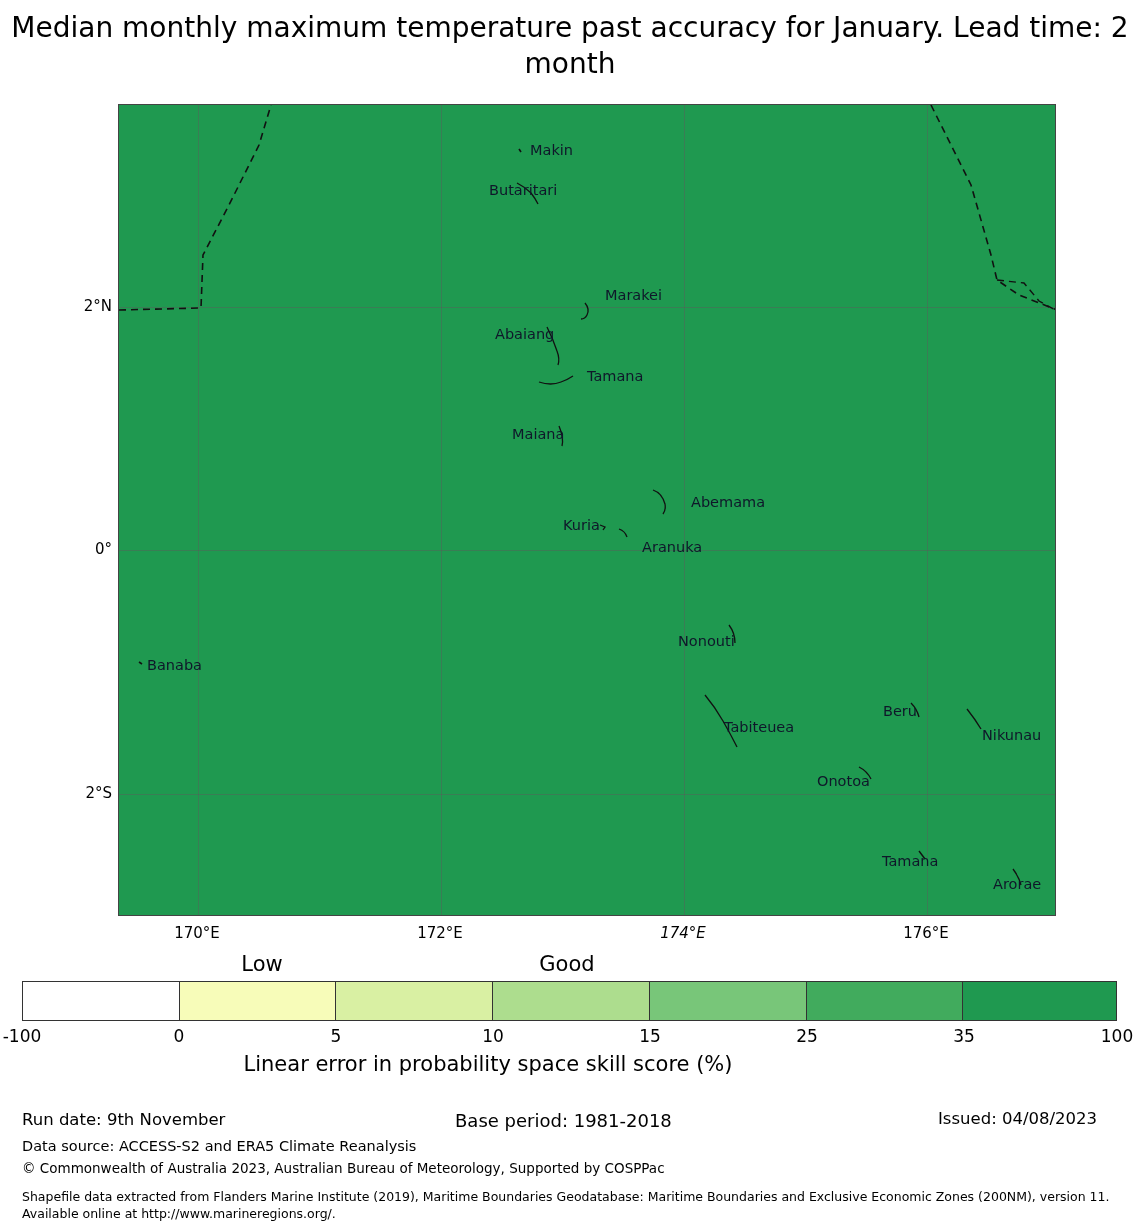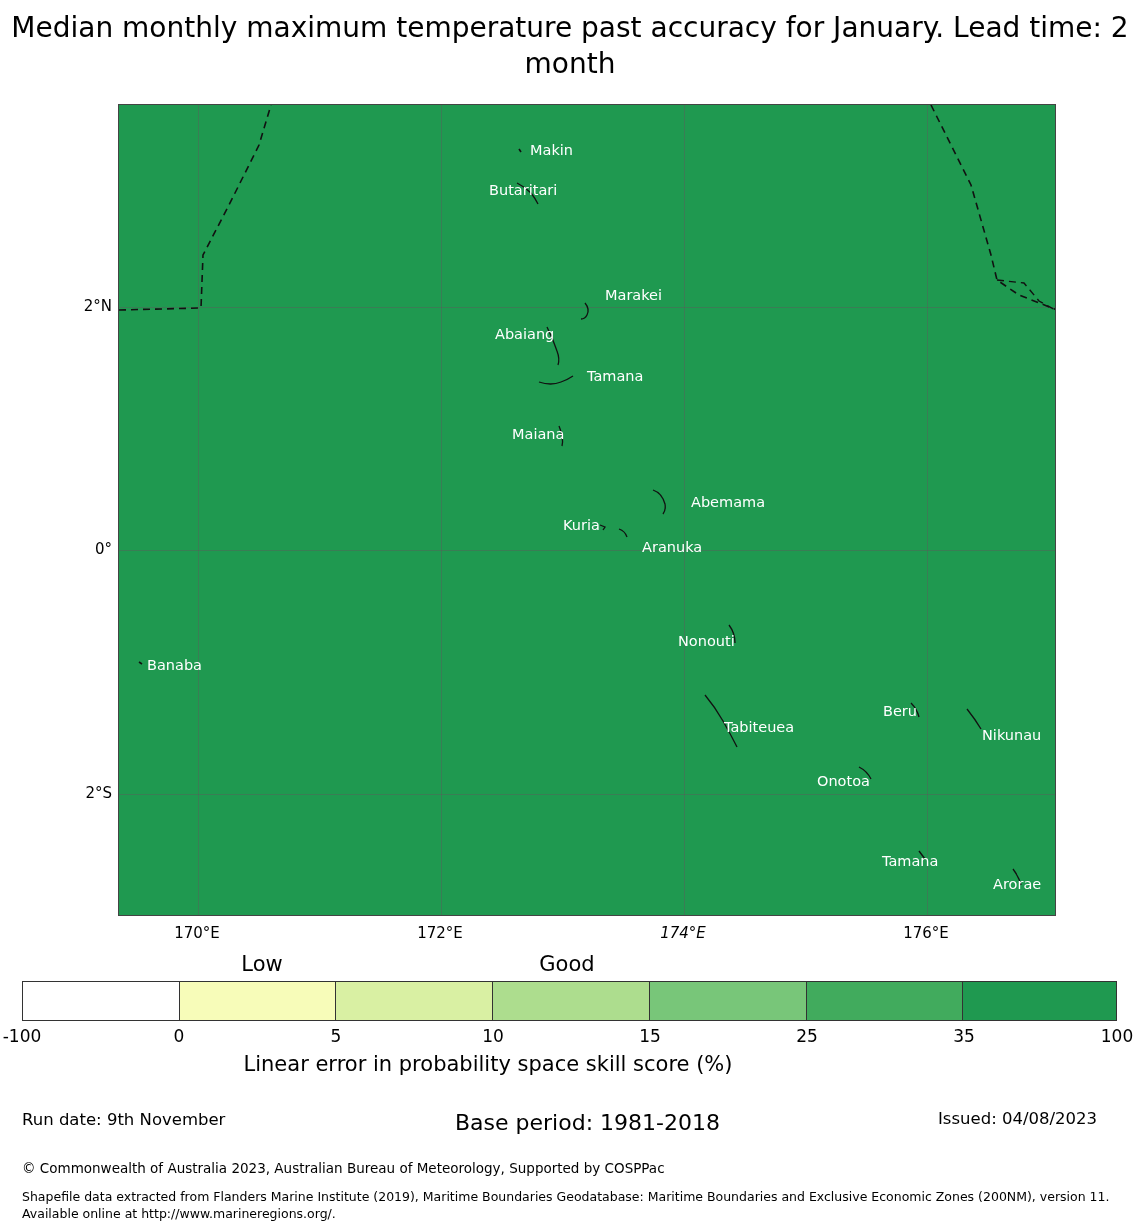--- a/index.html
+++ b/index.html
@@ -45,21 +45,21 @@
   .gridline-v, .gridline-h {
     position: absolute;
     background: rgba(90,90,90,0.45);
   }
   .gridline-v { width: 1px; top: 0; bottom: 0; }
   .gridline-h { height: 1px; left: 0; right: 0; }
 
   .island-label {
     position: absolute;
     font-size: 14.5px;
-    color: #ffffff;
+    color: #0f172a;
     white-space: nowrap;
     line-height: 1;
   }
 
   svg.overlay {
     position: absolute;
     left: 0; top: 0;
     width: 938px; height: 812px;
     pointer-events: none;
   }
@@ -116,21 +116,21 @@
     left: 0;
     width: 976px;
     text-align: center;
     font-size: 21px;
     color: #000;
   }
 
   
   .footer-text { position: absolute; color: #000; white-space: nowrap; }
   #run-date   { left: 22px;  top: 1110px; font-size: 16.5px; }
-  #base-period{ left: 455px; top: 1110px; font-size: 22px; }
+  #base-period{ left: 455px; top: 1110px; font-size: 18px; }
   #issued     { left: 938px; top: 1109px; font-size: 16.5px; }
   #data-source{ left: 22px;  top: 1138px; font-size: 14.5px; }
   #copyright  { left: 22px;  top: 1160px; font-size: 13.5px; }
   #shapefile-note {
     position: absolute;
     left: 22px; top: 1188px;
     width: 1110px;
     font-size: 12.5px;
     line-height: 17px;
     color: #000;
@@ -228,16 +228,17 @@
   <div class="cb-tick" style="left:650px;">15</div>
   <div class="cb-tick" style="left:807px;">25</div>
   <div class="cb-tick" style="left:964px;">35</div>
   <div class="cb-tick" style="left:1117px;">100</div>
 
   <div id="cb-axis-label">Linear error in probability space skill score (%)</div>
 
   <div class="footer-text" id="run-date">Run date: 9th November</div>
   <div class="footer-text" id="base-period">Base period: 1981-2018</div>
   <div class="footer-text" id="issued">Issued: 04/08/2023</div>
+  <div class="footer-text" id="data-source">Data source: ACCESS-S2 and ERA5 Climate Reanalysis</div>
   <div class="footer-text" id="copyright">© Commonwealth of Australia 2023, Australian Bureau of Meteorology, Supported by COSPPac</div>
   <div id="shapefile-note">Shapefile data extracted from Flanders Marine Institute (2019), Maritime Boundaries Geodatabase: Maritime Boundaries and Exclusive Economic Zones (200NM), version 11. Available online at http://www.marineregions.org/.</div>
 
 </div>
 
 </body></html>

